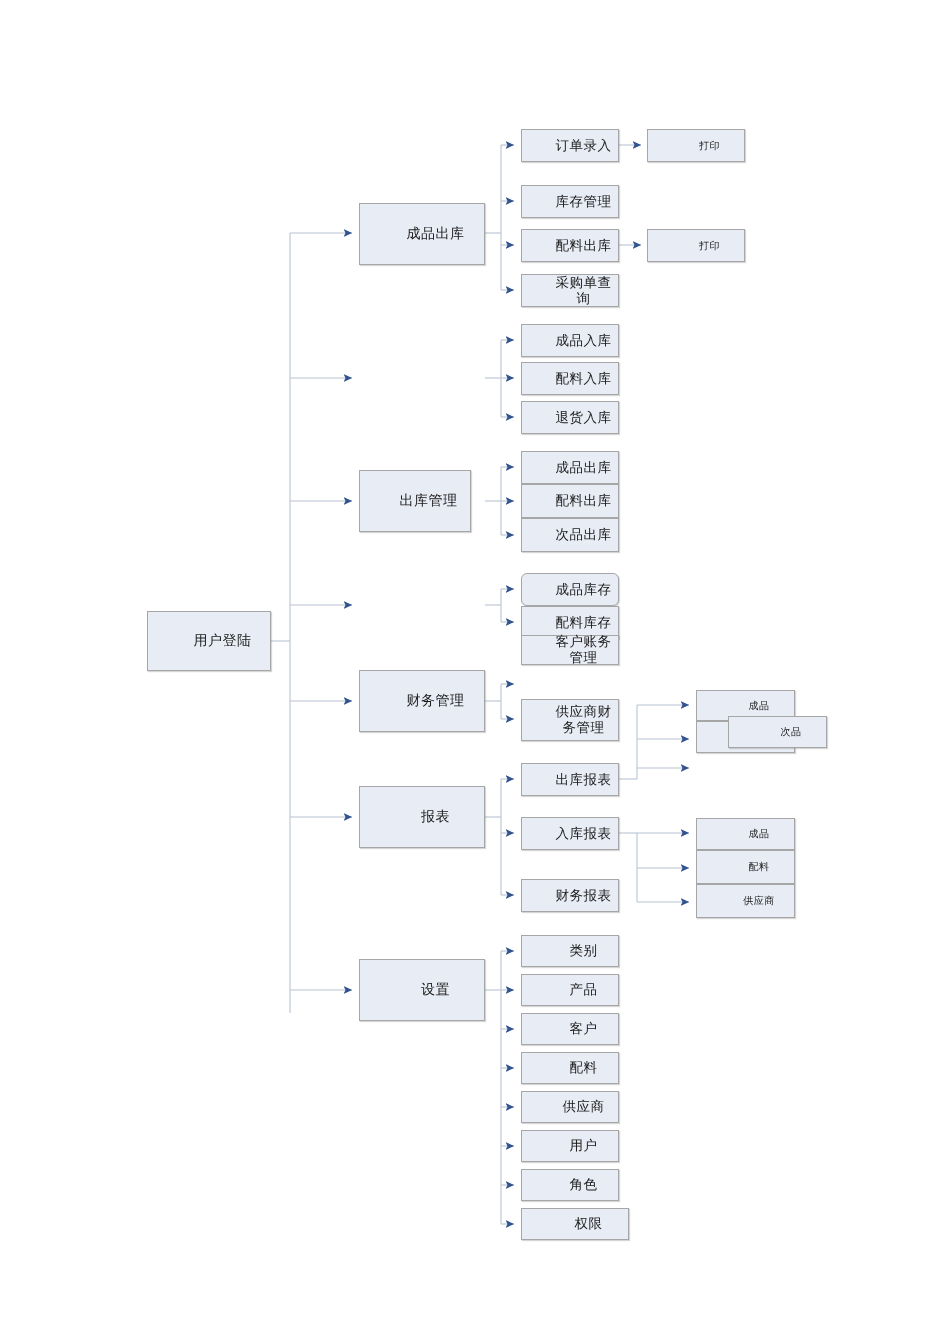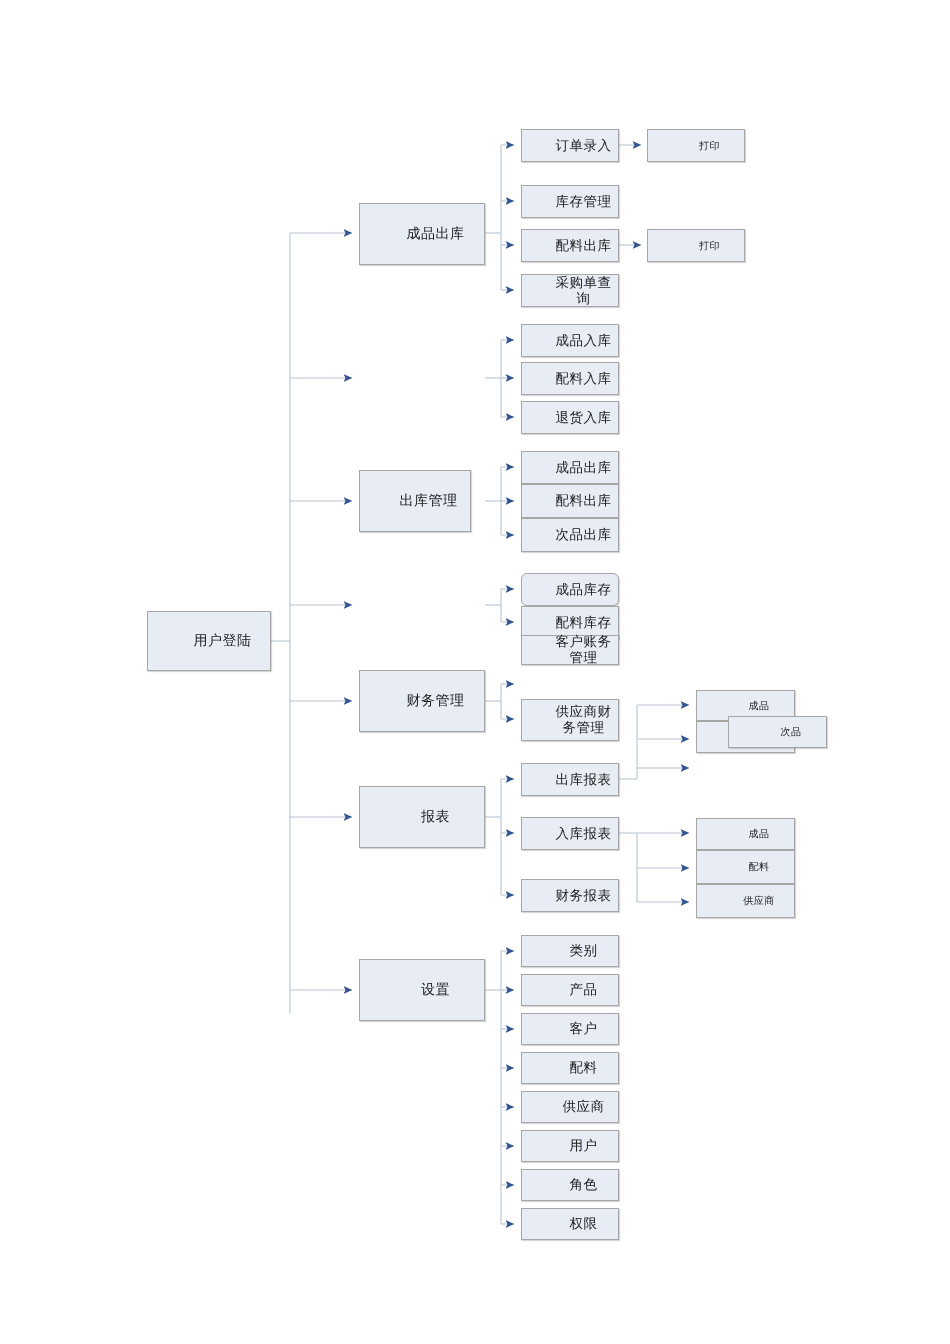--- a/index.html
+++ b/index.html
@@ -264,17 +264,17 @@
   </div>
   <div class="node lvl2" style="left:521px; top:1091px; width:98px; height:32px;">
     <span>供应商</span>
   </div>
   <div class="node lvl2" style="left:521px; top:1130px; width:98px; height:32px;">
     <span>用户</span>
   </div>
   <div class="node lvl2" style="left:521px; top:1169px; width:98px; height:32px;">
     <span>角色</span>
   </div>
-  <div class="node lvl2" style="left:521px; top:1208px; width:98px; height:32px;">
+  <div class="node lvl2" style="left:521px; top:1208px; width:108px; height:32px;">
     <span>权限</span>
   </div>
 
 </div>
 
 </body></html>

